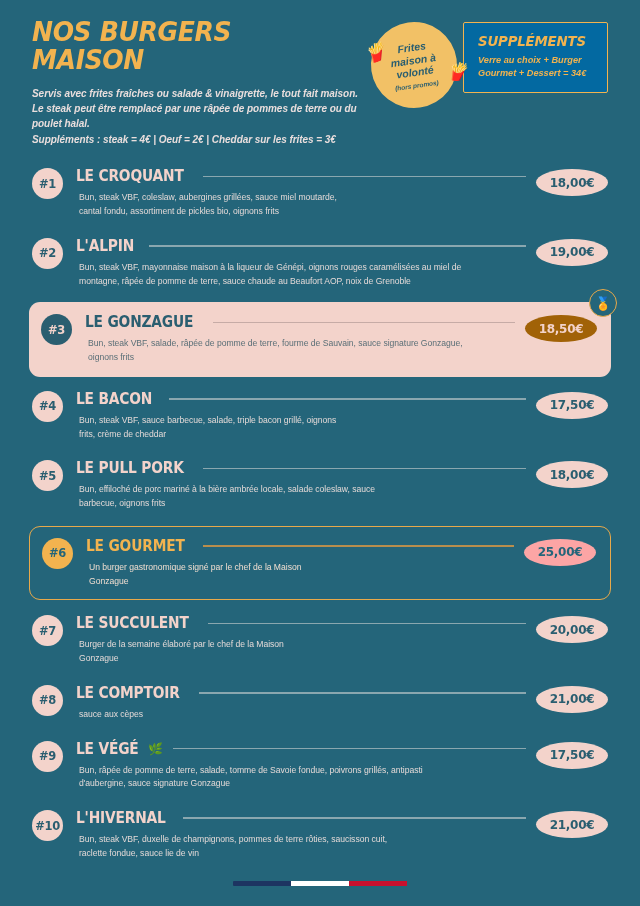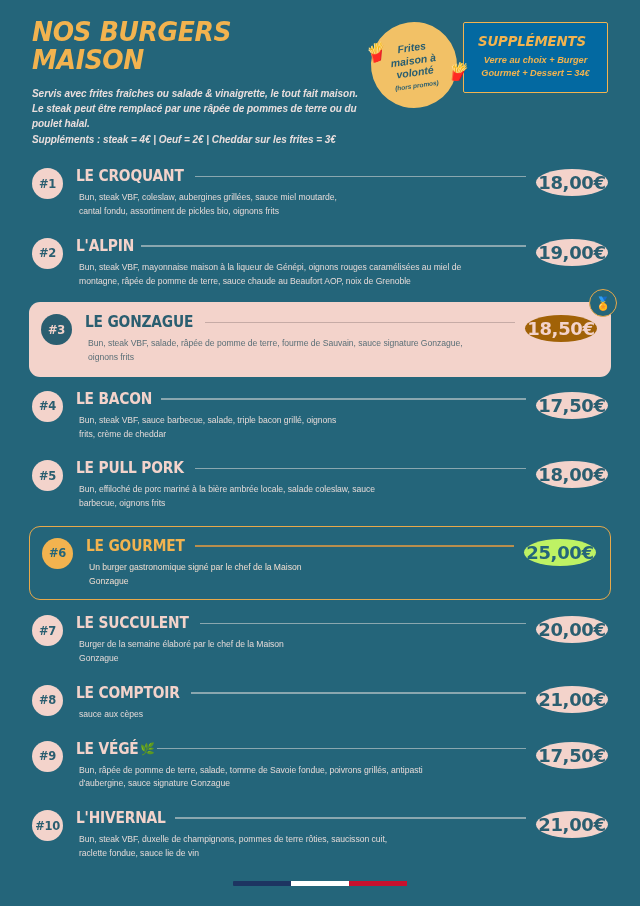--- a/index.html
+++ b/index.html
@@ -79,21 +79,21 @@
     font-family: "DejaVu Sans", sans-serif;
     font-weight: bold;
     font-size: 14.5px;
     color: #f2b34f;
     text-transform: uppercase;
     letter-spacing: -0.2px;
     transform: scaleX(0.92);
     transform-origin: left center;
     margin-bottom: 5px;
   }
-  .supp-text { font-size: 9.2px; font-weight: bold; color: #f2b34f; line-height: 1.45; text-align: center; }
+  .supp-text { font-size: 9.2px; font-weight: bold; color: #f2b34f; line-height: 1.45; }
 
   
   .items { margin-top: 14px; }
 
   .item {
     position: relative;
     display: flex;
     align-items: flex-start;
     padding: 6px 0 8px 0;
     margin-bottom: 4px;
@@ -123,21 +123,21 @@
     font-weight: bold;
     font-size: 11.5px;
     letter-spacing: -0.3px;
     margin-top: 1px;
   }
   .item.featured .num-circle { background: #2a5e70; color: #f3d3cb; }
   .item.gold .num-circle { background: #f2b34f; color: #24657a; }
 
   .item-body { flex: 1; margin-left: 13px; min-width: 0; }
 
-  .title-row { display: flex; align-items: center; }
+  .title-row { display: flex; align-items: center; gap: 8px; }
 
   .item-title {
     font-family: "DejaVu Sans", sans-serif;
     font-weight: bold;
     font-size: 15px;
     color: #f3d3cb;
     text-transform: uppercase;
     letter-spacing: -0.2px;
     transform: scaleX(0.92);
     transform-origin: left center;
@@ -173,27 +173,27 @@
   .price-pill {
     flex: 0 0 auto;
     background: #f3d3cb;
     color: #2a5e70;
     border-radius: 50% / 50%;
     width: 72px;
     height: 27px;
     display: flex; align-items: center; justify-content: center;
     font-family: "DejaVu Sans", sans-serif;
     font-weight: bold;
-    font-size: 18px;
+    font-size: 12px;
     letter-spacing: -0.3px;
     margin-left: 10px;
     margin-top: 2px;
   }
   .item.featured .price-pill { background: #a16207; color: #f3d3cb; }
-  .item.gold .price-pill { background: #bef264; color: #24657a; }
+  .item.gold .price-pill { background: #fca5a5; color: #24657a; }
 
   .medal-badge {
     position: absolute;
     top: -13px; right: -6px;
     width: 28px; height: 28px;
     border-radius: 50%;
     background: #24657a;
     border: 1.3px solid #e8a94a;
     display: flex; align-items: center; justify-content: center;
     font-size: 13px;

